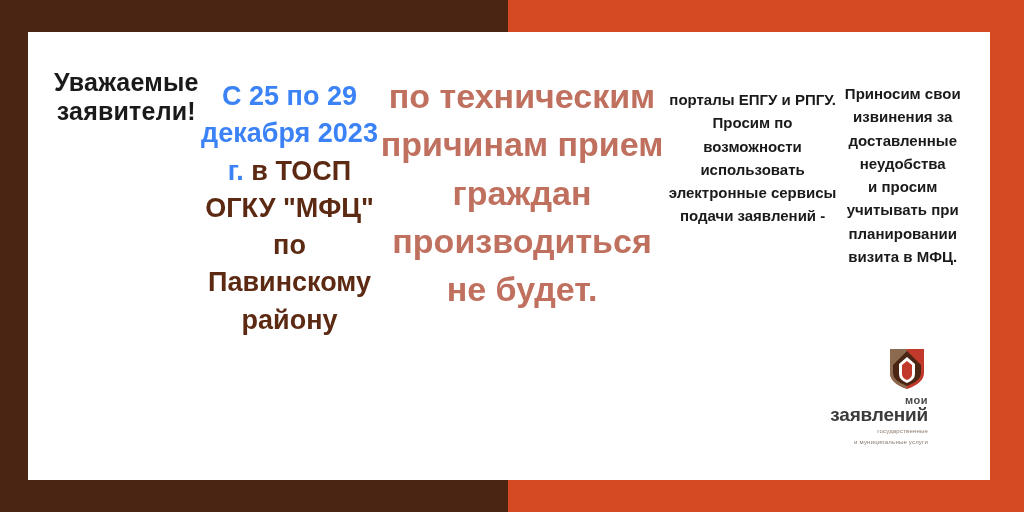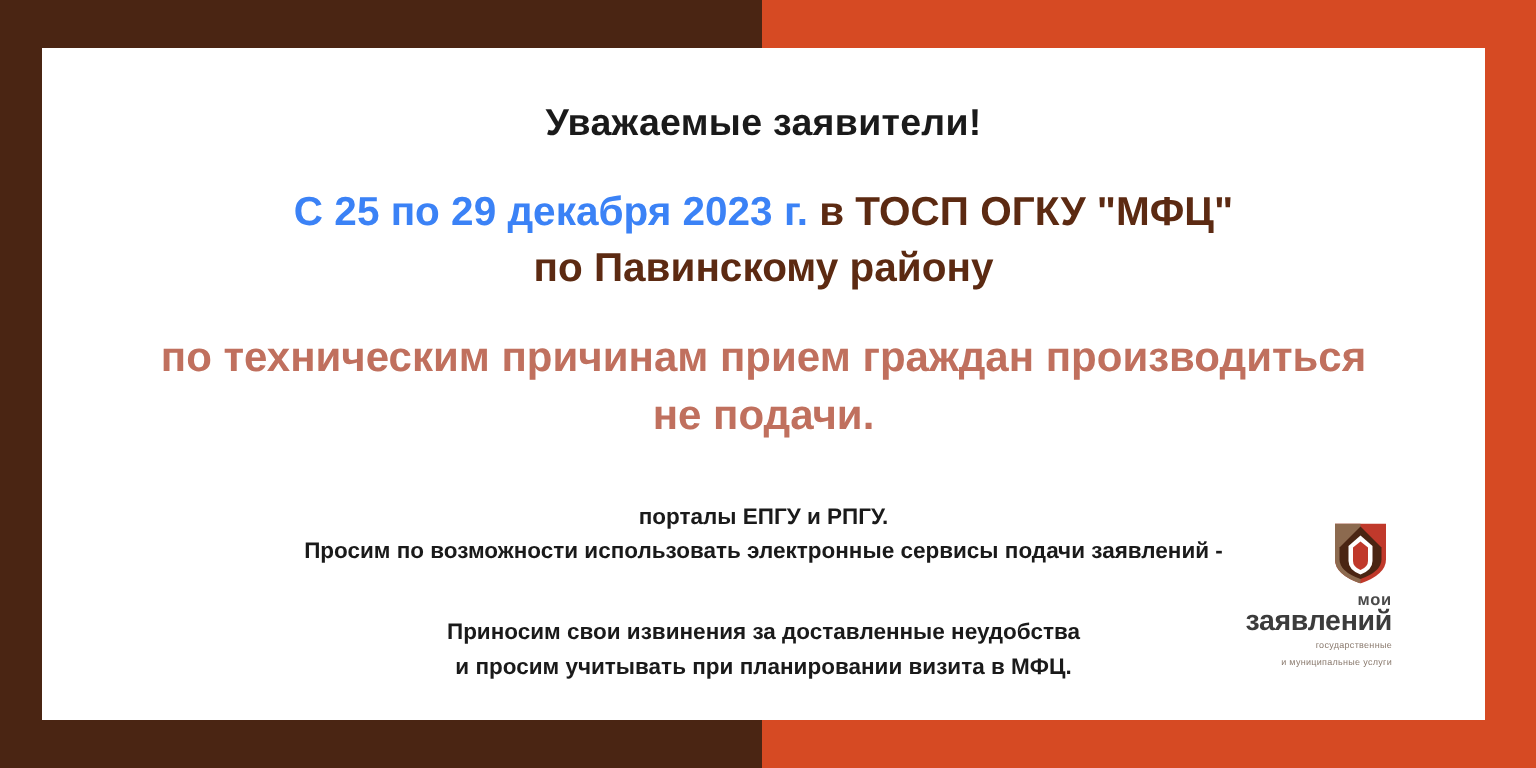--- a/index.html
+++ b/index.html
@@ -37,21 +37,21 @@
   .card {
     position: absolute;
     left: 28px;
     top: 32px;
     width: 962px;
     height: 448px;
     background: #FFFFFF;
     box-sizing: border-box;
     padding: 20px 26px 6px 26px;
     display: flex;
-    flex-direction: column;
+    flex-direction: row;
   }
 
   
   .headline {
     text-align: center;
     font-size: 25px;
     font-weight: bold;
     color: #1A1A1A;
     margin-top: 16px;
     letter-spacing: .2px;
@@ -65,21 +65,21 @@
     line-height: 1.38;
     color: #5C2A12;
   }
   .subject .date {
     color: #3b82f6;
   }
 
   .notice {
     text-align: center;
     margin-top: 20px;
-    font-size: 28px;
+    font-size: 34px;
     font-weight: bold;
     line-height: 1.42;
     color: #C0705E;
   }
 
   .body-para {
     text-align: center;
     font-size: 15px;
     font-weight: bold;
     line-height: 1.55;
@@ -144,21 +144,21 @@
 
     <div class="headline">Уважаемые заявители!</div>
 
     <div class="subject">
       <div><span class="date">С 25 по 29 декабря 2023 г.</span><span> в ТОСП ОГКУ "МФЦ"</span></div>
       <div>по Павинскому району</div>
     </div>
 
     <div class="notice">
       <div>по техническим причинам прием граждан производиться</div>
-      <div>не подачи.</div>
+      <div>не будет.</div>
     </div>
 
     <div class="body-para first">
       <div>порталы ЕПГУ и РПГУ.</div>
       <div>Просим по возможности использовать электронные сервисы подачи заявлений -</div>
     </div>
 
     <div class="body-para second">
       <div>Приносим свои извинения за доставленные неудобства</div>
       <div>и просим учитывать при планировании визита в МФЦ.</div>

